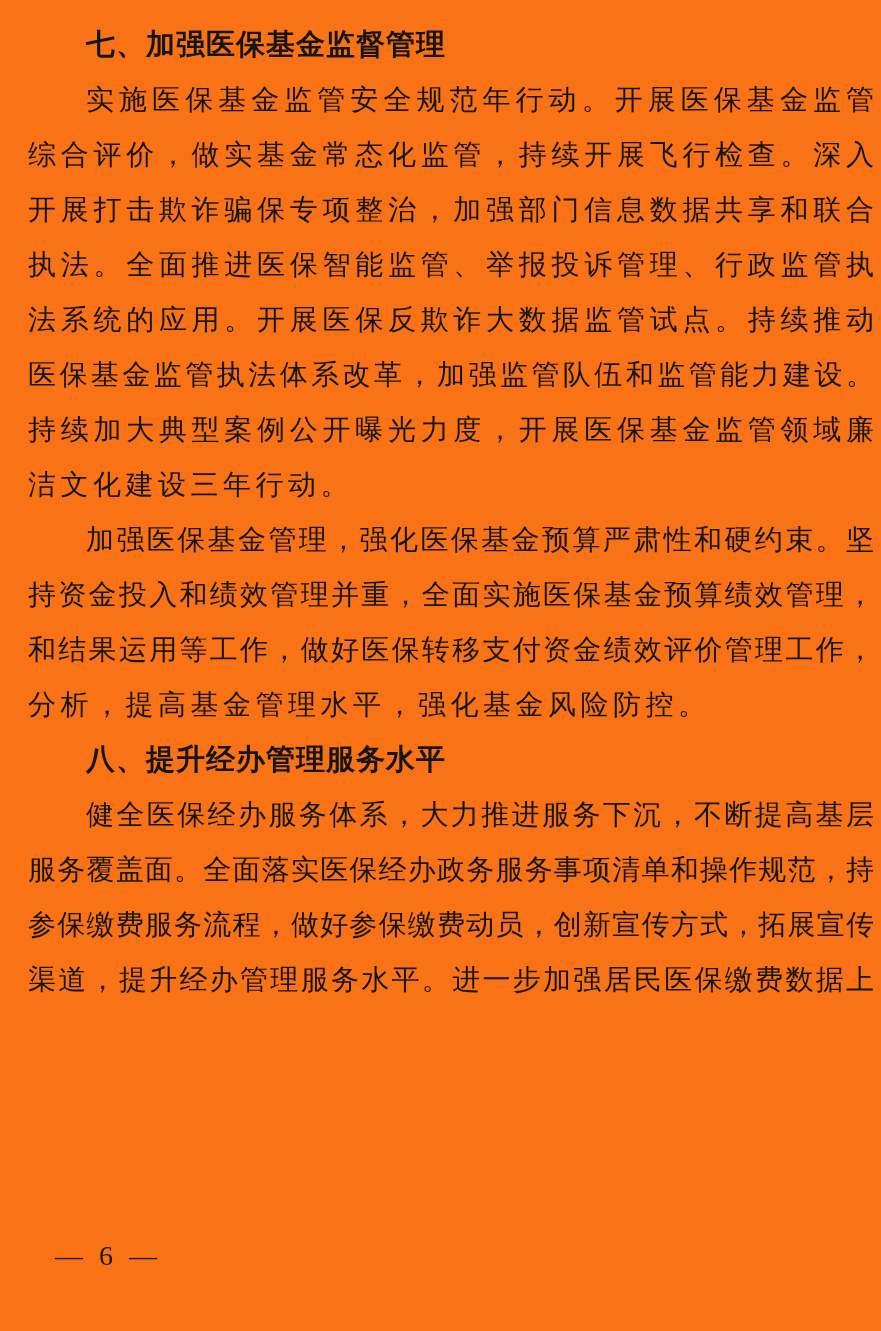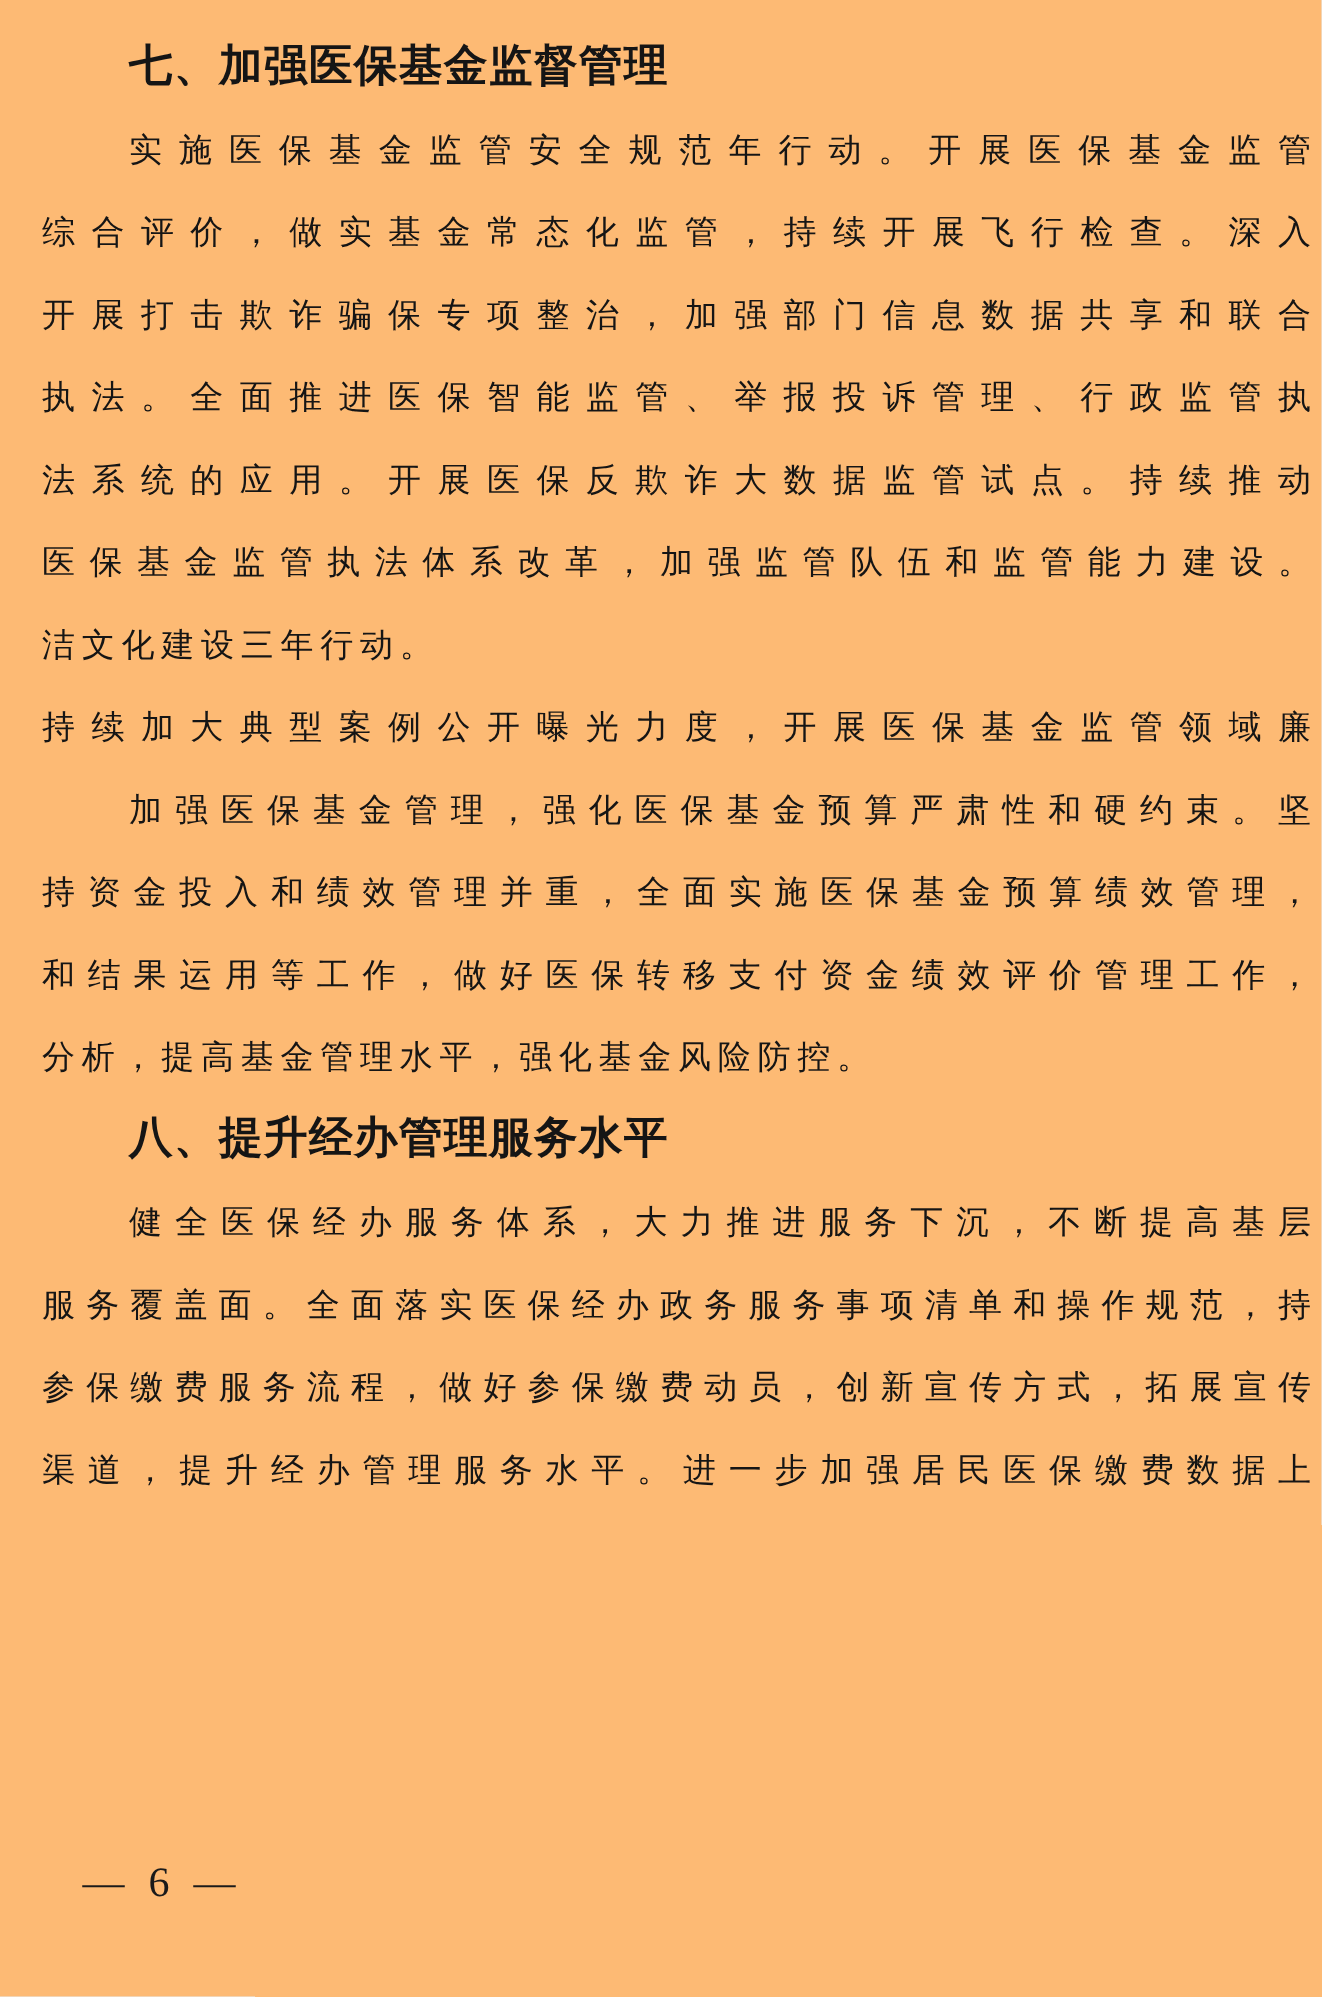--- a/index.html
+++ b/index.html
@@ -2,41 +2,41 @@
 <html lang="zh"><head>
 <meta charset="utf-8">
 <style>
   * { margin: 0; padding: 0; box-sizing: border-box; }
   html, body { background: #e9e9e9; }
   .page {
     position: relative;
     width: 881px;
     height: 1331px;
     margin: 0 auto;
-    background: #fdba74;
+    background: #f97316;
     color: #151515;
     font-family: "Liberation Serif", serif;
     padding: 17px 7px 0 28px;
     overflow: hidden;
   }
   .content { width: 846px; }
   .heading {
     font-family: "Liberation Sans", sans-serif;
     font-weight: bold;
     font-size: 29px;
     height: 55px;
     line-height: 55px;
     padding-left: 58px;
     letter-spacing: 1px;
     white-space: nowrap;
     overflow: hidden;
   }
   .para { width: 846px; }
   .line {
-    font-size: 22px;
+    font-size: 28px;
     height: 55px;
     line-height: 55px;
     text-align: justify;
     text-align-last: justify;
     text-justify: inter-character;
     overflow: hidden;
   }
   .line.first { padding-left: 58px; }
   .line.last {
     text-align: left;
@@ -64,22 +64,22 @@
 
     <section>
       <div class="heading">七、加强医保基金监督管理</div>
       <div class="para">
           <div class="line first">实施医保基金监管安全规范年行动。开展医保基金监管</div>
           <div class="line">综合评价，做实基金常态化监管，持续开展飞行检查。深入</div>
           <div class="line">开展打击欺诈骗保专项整治，加强部门信息数据共享和联合</div>
           <div class="line">执法。全面推进医保智能监管、举报投诉管理、行政监管执</div>
           <div class="line">法系统的应用。开展医保反欺诈大数据监管试点。持续推动</div>
           <div class="line">医保基金监管执法体系改革，加强监管队伍和监管能力建设。</div>
+          <div class="line">持续加大典型案例公开曝光力度，开展医保基金监管领域廉</div>
           <div class="line last">洁文化建设三年行动。</div>
-          <div class="line">持续加大典型案例公开曝光力度，开展医保基金监管领域廉</div>
         </div>
       <div class="para">
           <div class="line first">加强医保基金管理，强化医保基金预算严肃性和硬约束。坚</div>
           <div class="line">持资金投入和绩效管理并重，全面实施医保基金预算绩效管理，</div>
           <div class="line">和结果运用等工作，做好医保转移支付资金绩效评价管理工作，</div>
           <div class="line last">分析，提高基金管理水平，强化基金风险防控。</div>
         </div>
     </section>
 
     <section>

